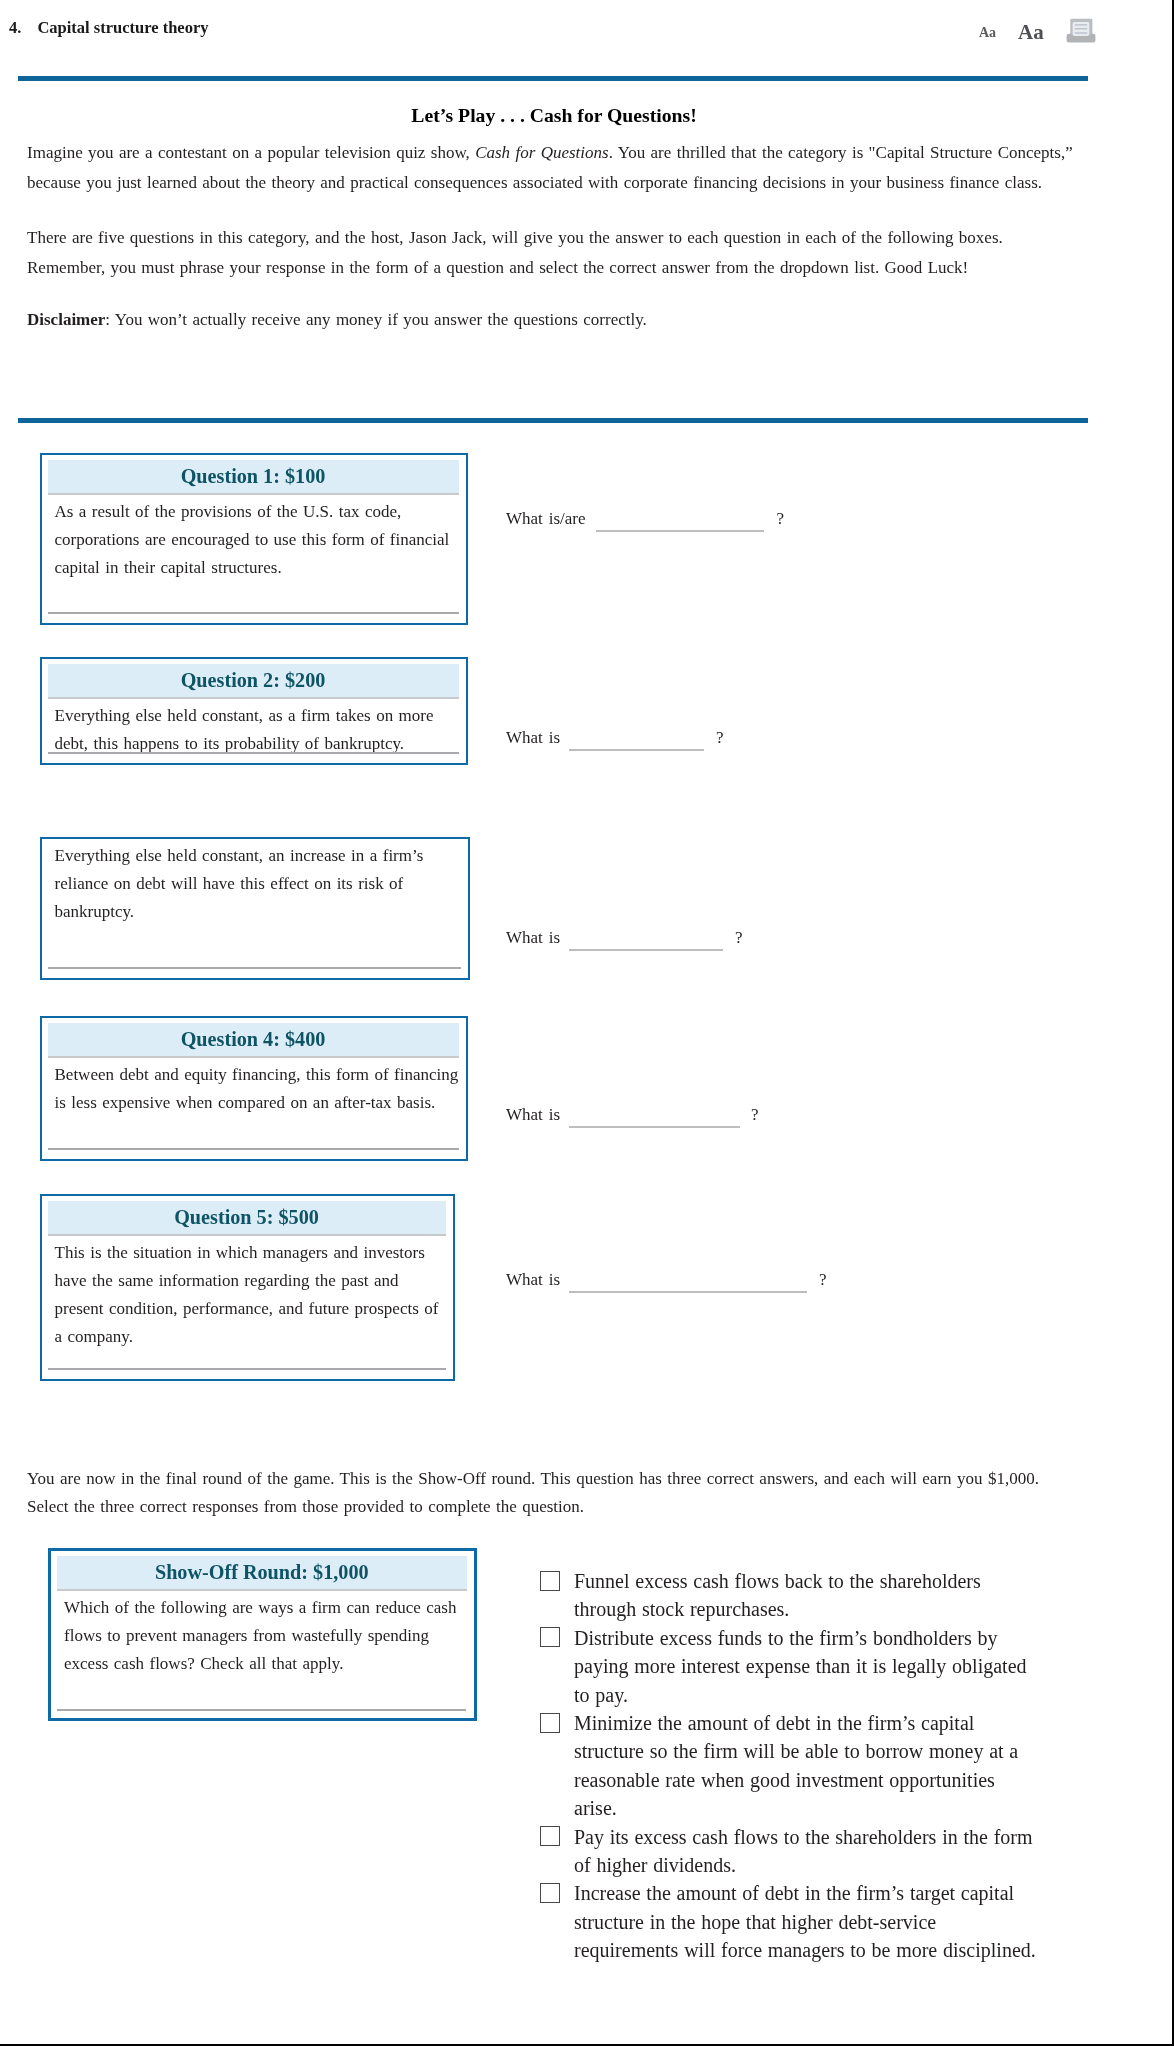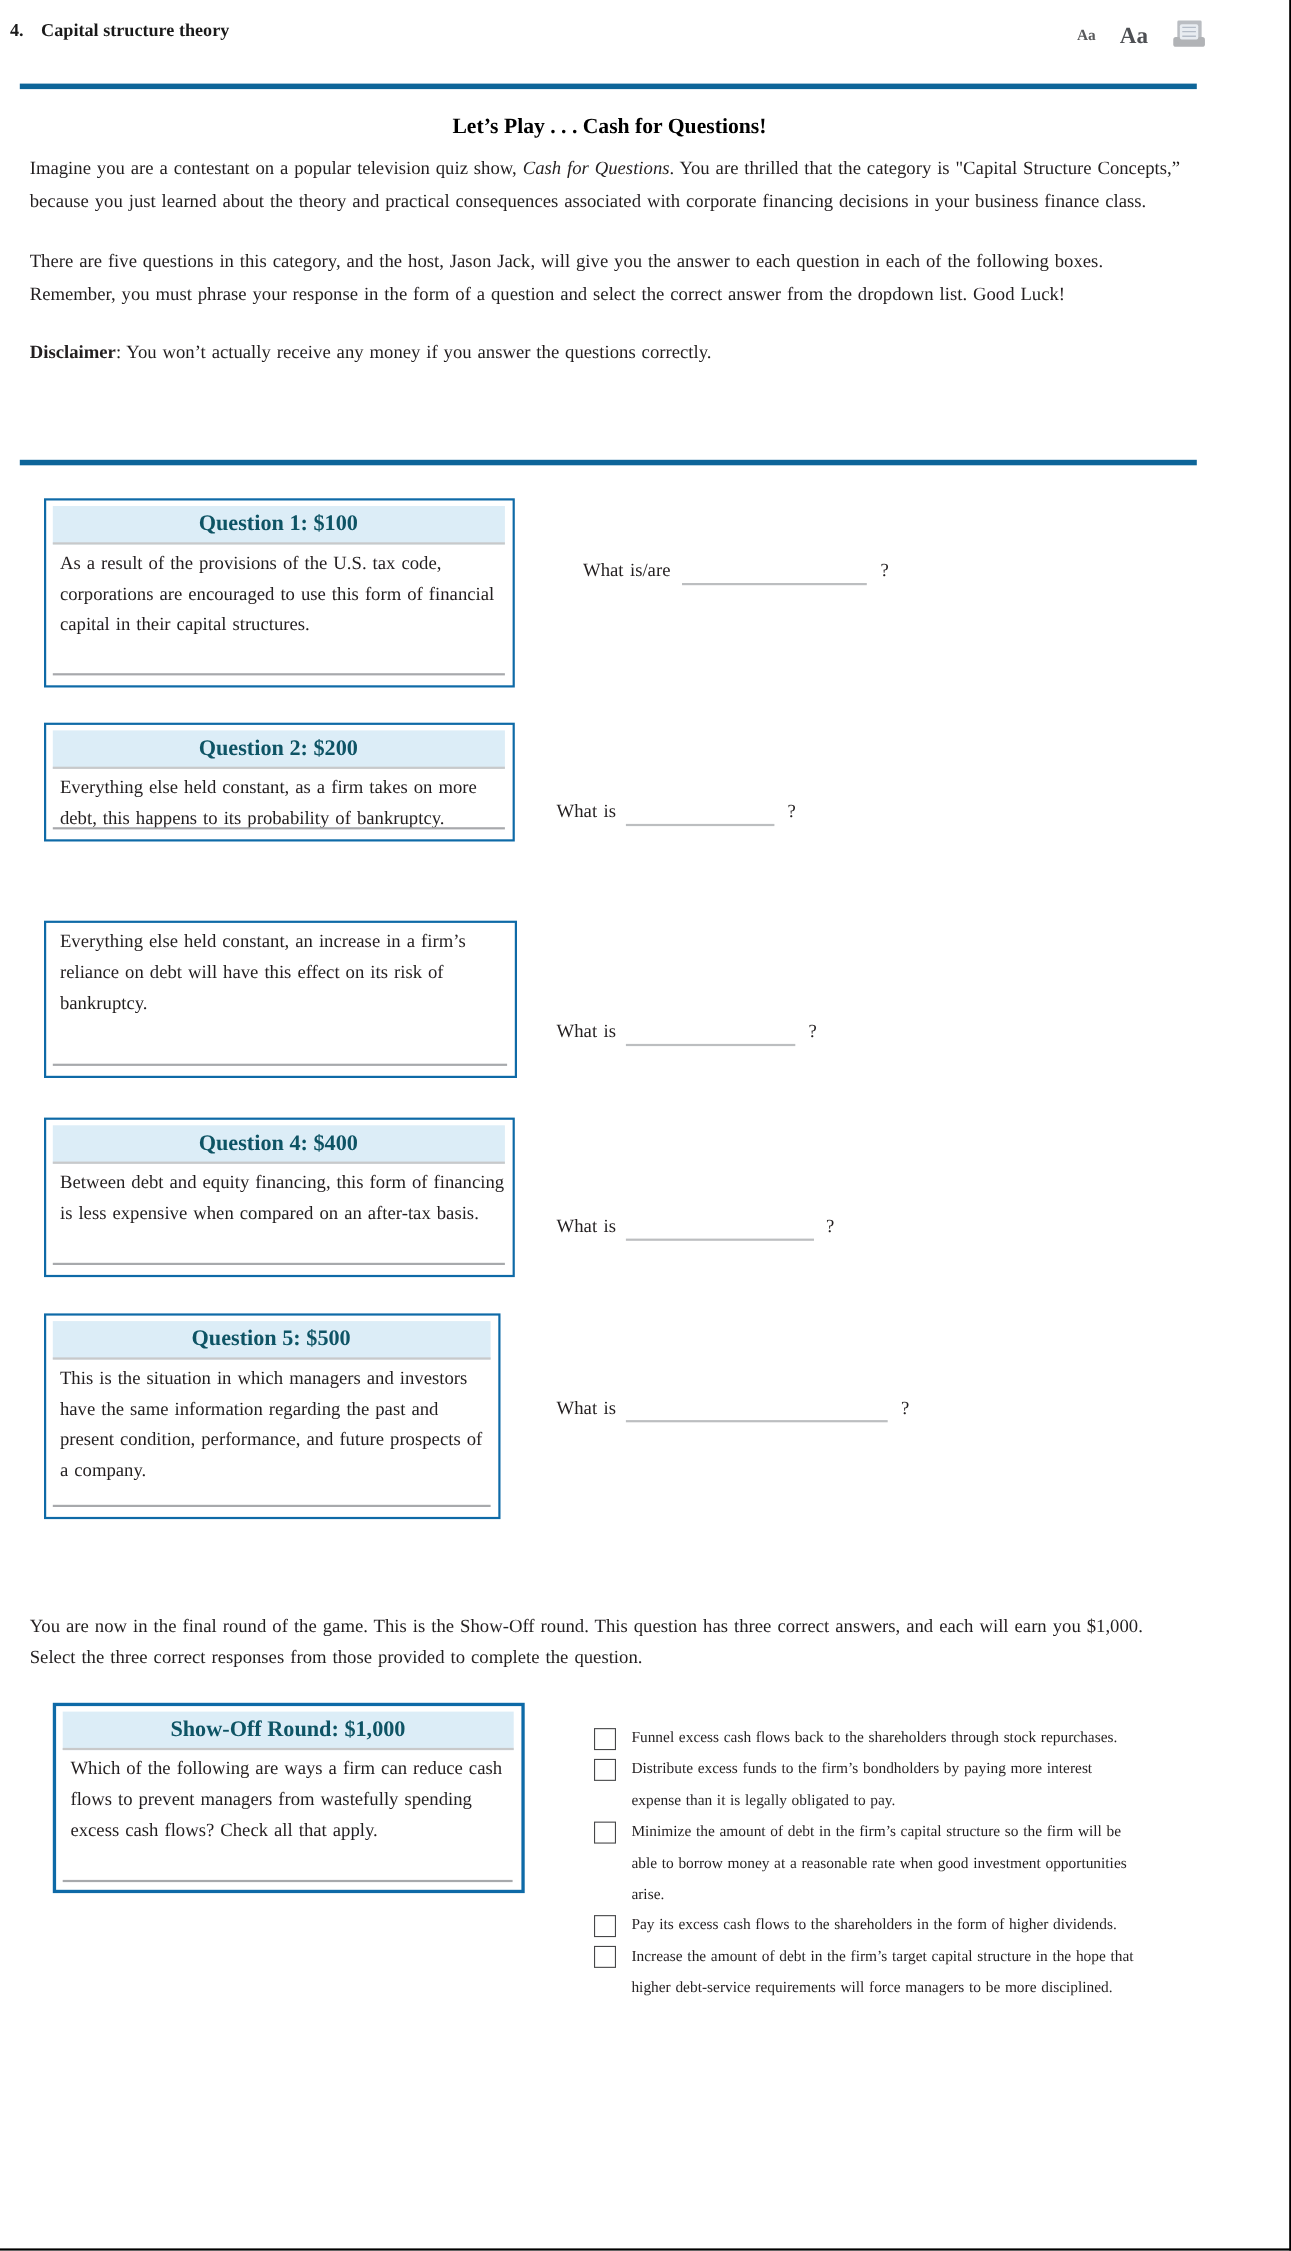--- a/index.html
+++ b/index.html
@@ -44,21 +44,21 @@
   .qbody{font-size:17px;line-height:28px;word-spacing:1.2px;padding:3px 5px 0 13px;color:#231f20;}
   .qunder{position:absolute;left:6px;right:7px;bottom:9px;border-bottom:2.2px solid #a7a9ac;}
 
   .ansrow{position:absolute;font-size:17px;white-space:nowrap;color:#231f20;line-height:20px;}
   .ansrow .prompt{word-spacing:1.6px;}
   .blank{display:inline-block;border-bottom:2px solid #bcbec0;height:19px;
          vertical-align:-8px;margin:0 12px 0 13px;}
 
   
   .intro{position:absolute;left:27px;width:1050px;font-size:17px;line-height:28px;word-spacing:1.2px;}
-  .opts{position:absolute;font-size:14px;line-height:28.4px;word-spacing:0.75px;width:500px;}
+  .opts{position:absolute;font-size:20px;line-height:28.4px;word-spacing:0.75px;width:500px;}
   .opt{position:relative;padding-left:34px;width:462px;box-sizing:content-box;}
   .cb{position:absolute;left:0;top:3.5px;width:20px;height:20px;border:1.7px solid #464749;
       background:#fff;box-sizing:border-box;}
 </style>
 </head>
 <body>
 
 <div class="page">
 
   <div class="hdr">
@@ -91,21 +91,21 @@
   </div>
 
   <div class="rule rule2"></div>
 
   <div id="questions">
       <div class="qbox" style="left: 39.5px; top: 453px; width: 428px; height: 172px;">
         <div class="qhead">Question 1: $100</div>
         <div class="qbody">As a result of the provisions of the U.S. tax code, corporations are encouraged to use this form of financial capital in their capital structures.</div>
         <div class="qunder"></div>
       </div>
-      <div class="ansrow" style="left: 506px; top: 509px; margin-left: 24px;"><span class="prompt">What is/are</span><span class="blank" style="width:168px;margin-left:11px;margin-right:12px"></span><span class="qm">?</span></div>
+      <div class="ansrow" style="left: 506px; top: 509px;"><span class="prompt">What is/are</span><span class="blank" style="width:168px;margin-left:11px;margin-right:12px"></span><span class="qm">?</span></div>
       <div class="qbox" style="left: 39.5px; top: 657px; width: 428px; height: 108px;">
         <div class="qhead">Question 2: $200</div>
         <div class="qbody">Everything else held constant, as a firm takes on more debt, this happens to its probability of bankruptcy.</div>
         <div class="qunder"></div>
       </div>
       <div class="ansrow" style="left: 506px; top: 728px;"><span class="prompt">What is</span><span class="blank" style="width:135px;margin-left:9px;margin-right:12px"></span><span class="qm">?</span></div>
       <div class="qbox" style="left: 39.5px; top: 837px; width: 430px; height: 143px;">
         <div class="qbody">Everything else held constant, an increase in a firm’s reliance on debt will have this effect on its risk of bankruptcy.</div>
         <div class="qunder"></div>
       </div>

